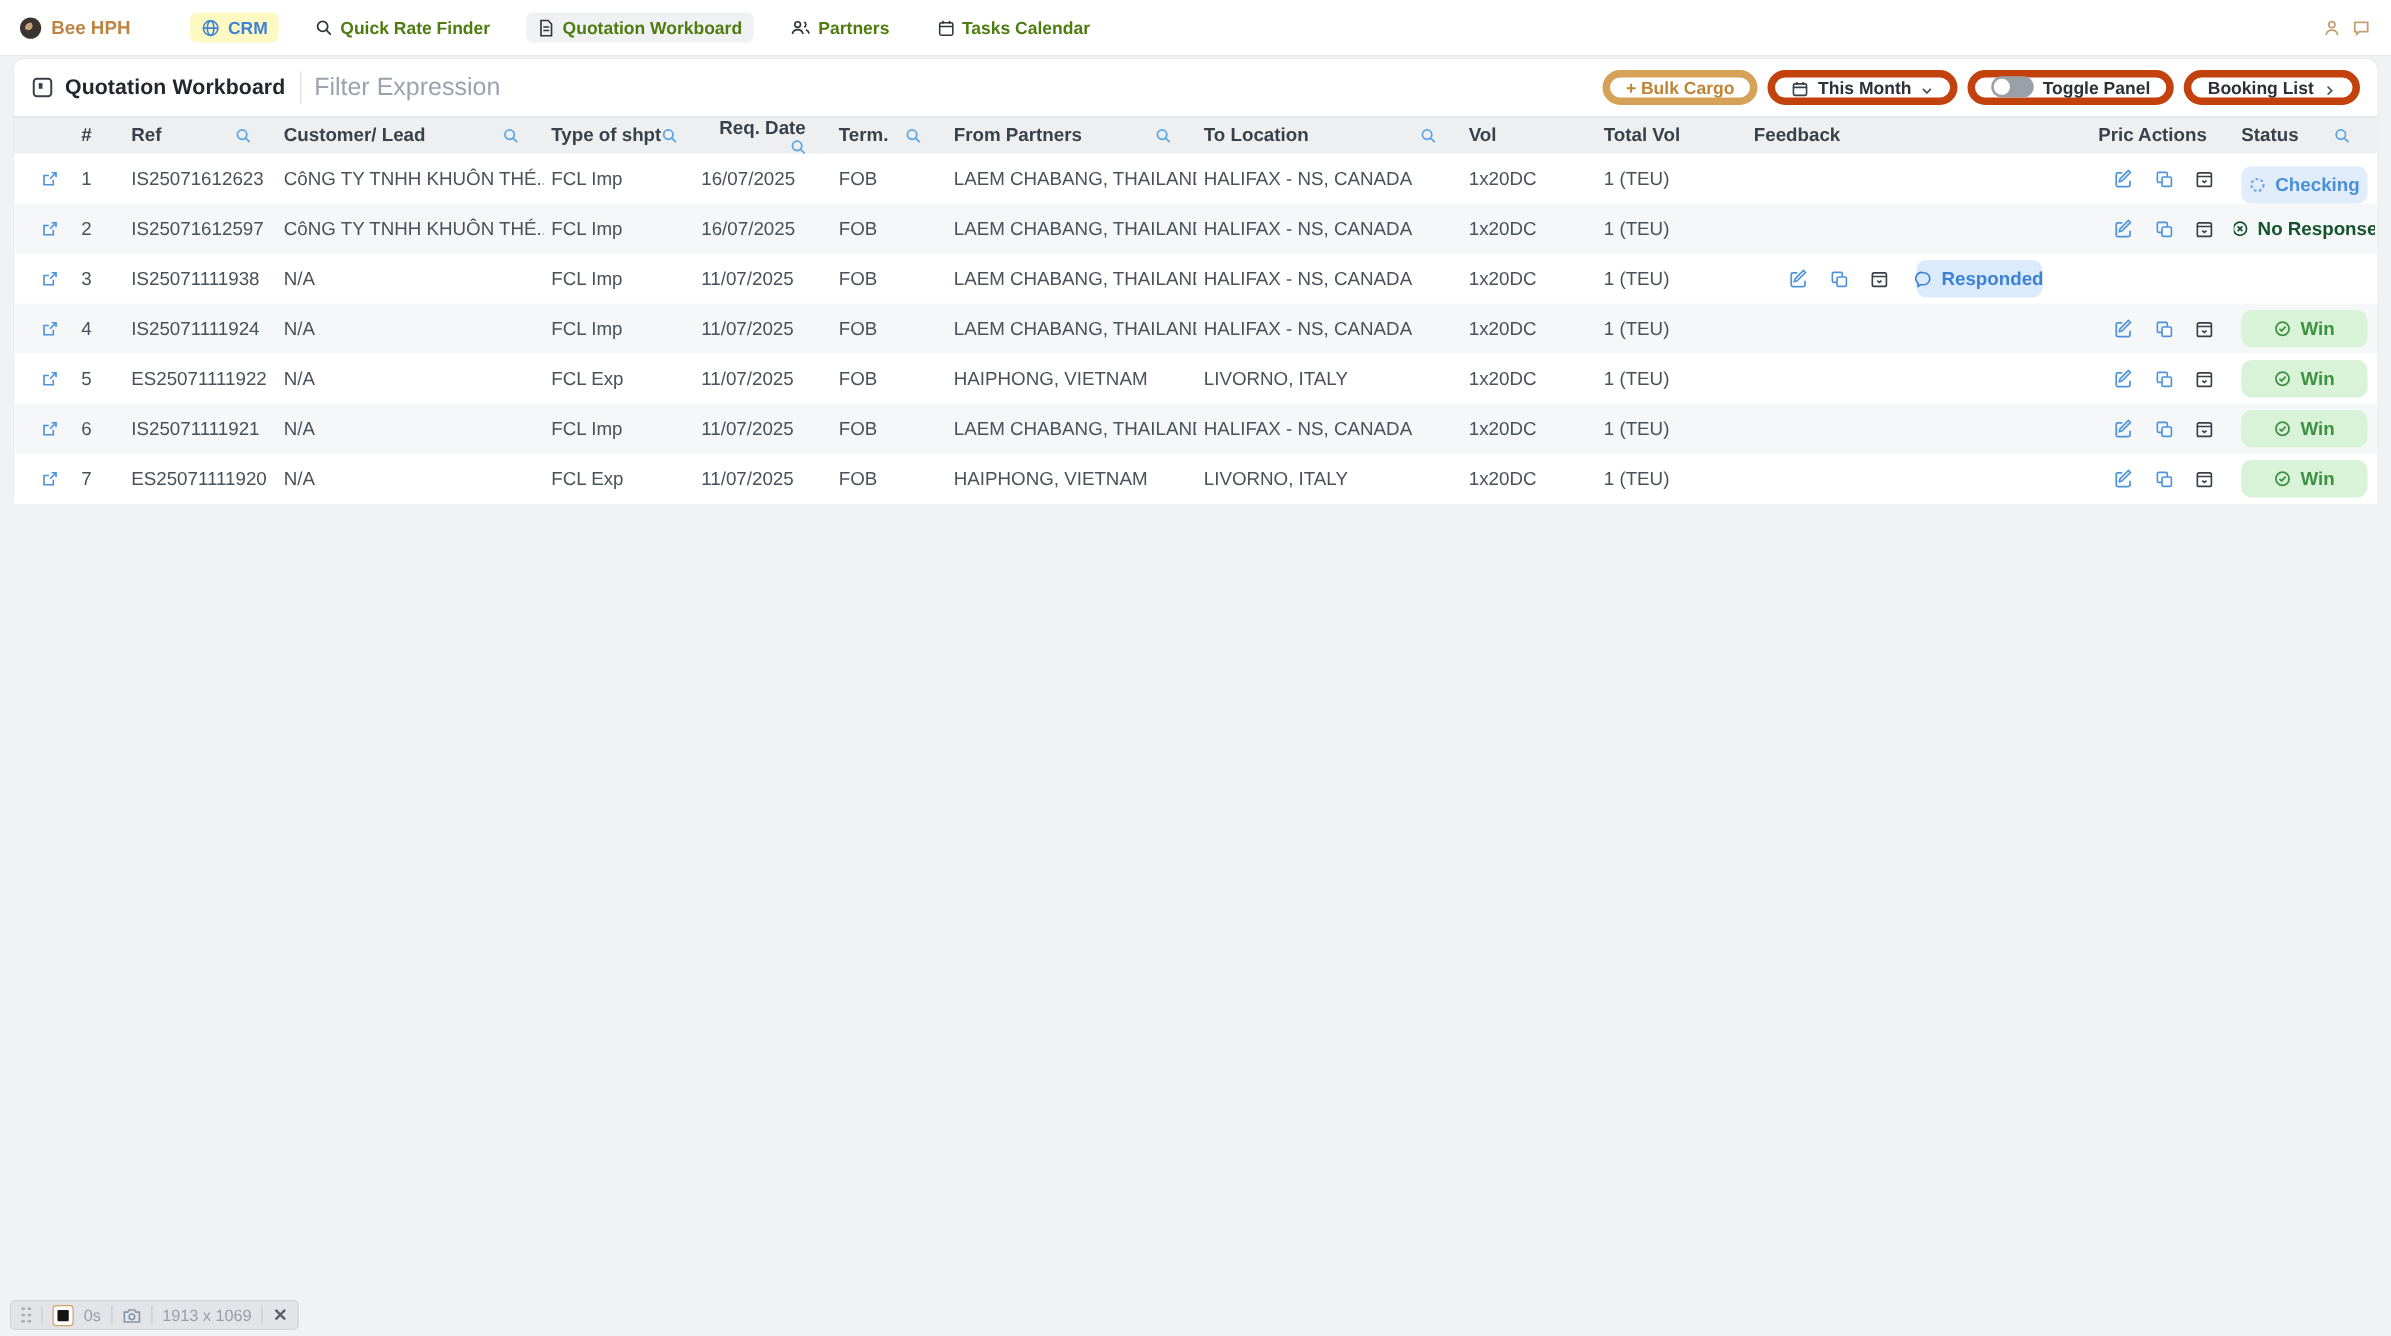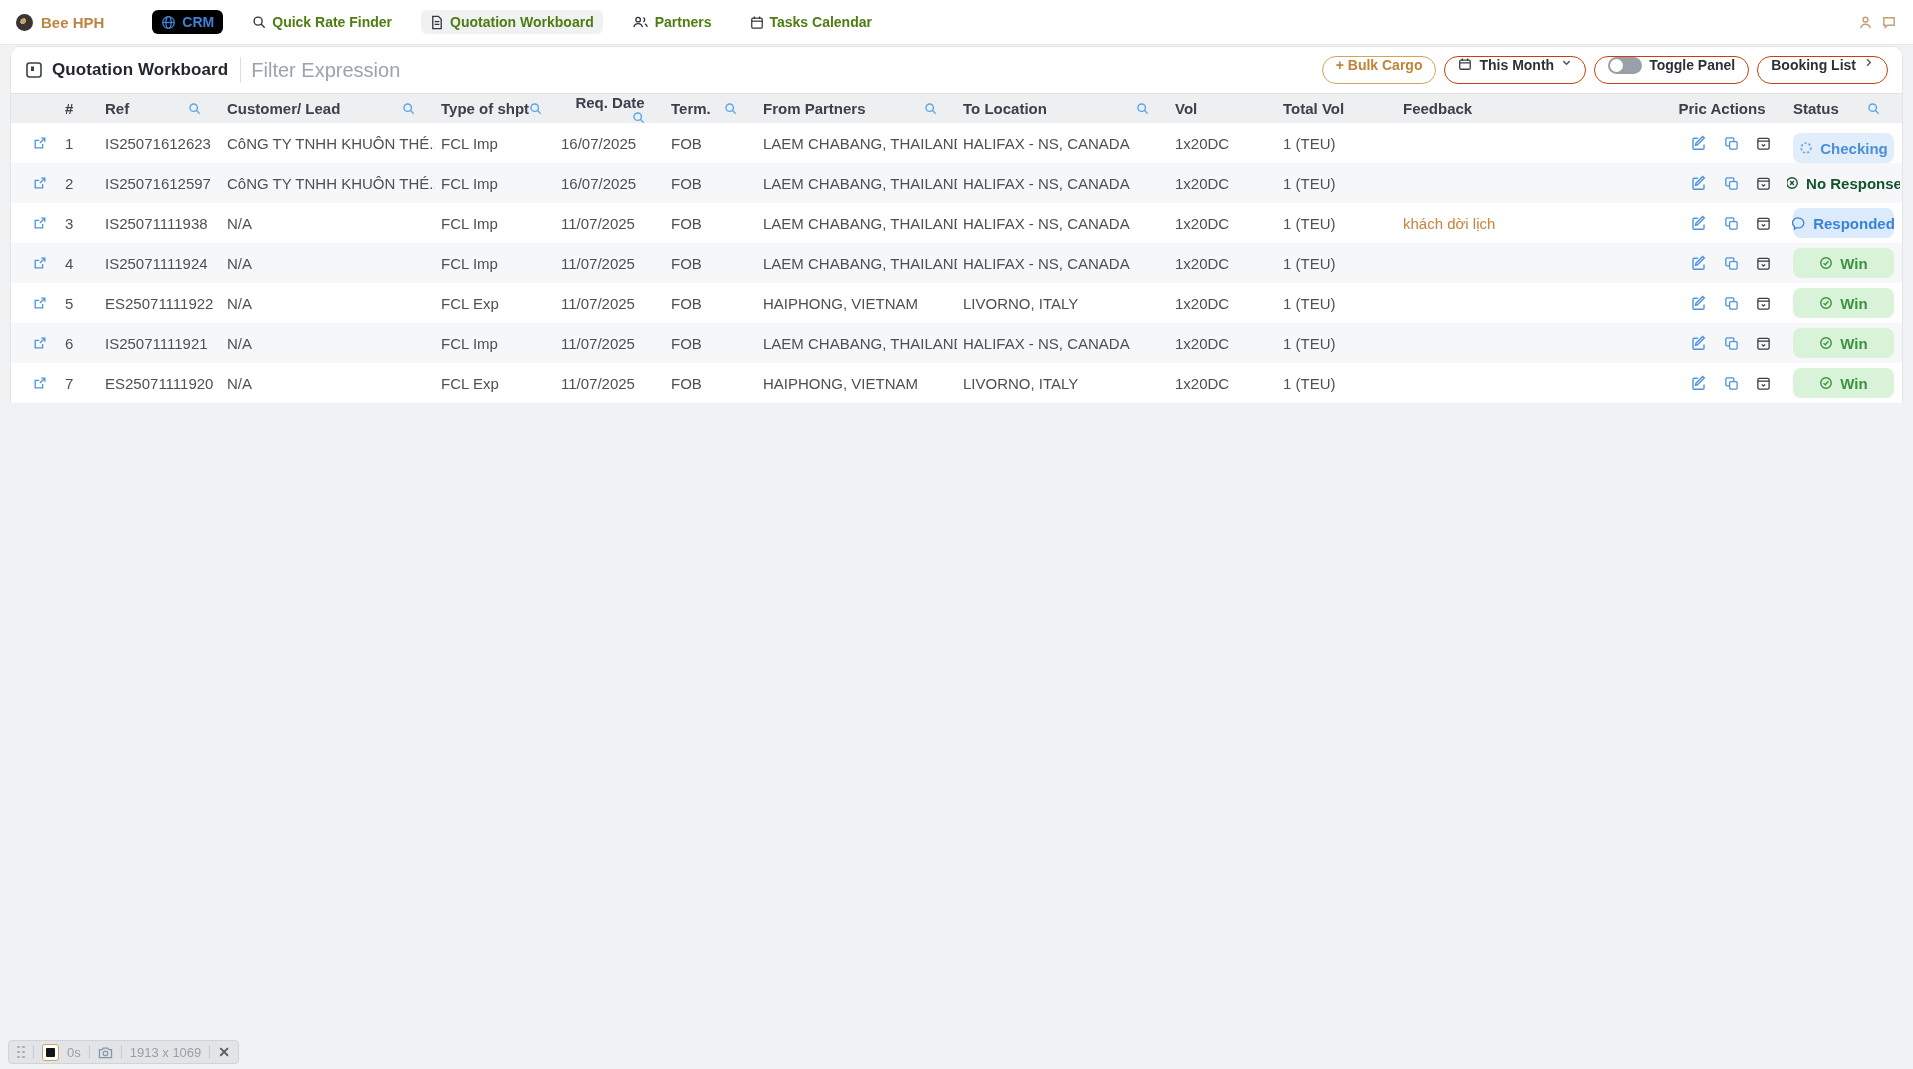--- a/index.html
+++ b/index.html
@@ -11,42 +11,42 @@
     display:flex; align-items:center; padding:0 16px; }
   .brand { display:flex; align-items:center; gap:8px; margin-right:48px; }
   .brand-logo { width:17px; height:17px; border-radius:50%; background:#3a3530;
     position:relative; }
   .brand-logo::after{ content:""; position:absolute; left:4px; top:4px; width:9px;
     height:9px; border-radius:50%; background:radial-gradient(circle at 30% 30%, #c9a074 0 35%, transparent 40%); }
   .brand-name { font-size:15px; font-weight:700; color:#bd8443; }
   .nav-items { display:flex; align-items:center; gap:20px; }
   .nav-item { display:flex; align-items:center; gap:6px; font-size:14px;
     font-weight:600; color:#4d7c0f; padding:4px 9px; border-radius:6px; cursor:pointer; }
-  .nav-item.blue { color:#3d82d6; background:#000000; }
+  .nav-item.blue { color:#3d82d6; background:#fef9c3; }
   .nav-item.active { background:#f0f1f2; }
   .nav-item .icn { display:flex; color:#30353b; }
   .nav-item.blue .icn { color:#3d82d6; }
   .nav-right { margin-left:auto; display:flex; align-items:center; gap:8px; color:#c59d72; }
   .nav-right .icn { display:flex; cursor:pointer; }
 
   
   .panel { margin:1px 10px 0 10px; background:#fff; border:1px solid #e4e5e8;
     border-bottom:none; border-radius:10px 10px 0 0; overflow:hidden; }
 
   
   .toolbar { height:46px; display:flex; align-items:center; padding:0 14px; background:#fff; }
   .board-icn { display:flex; color:#3a4049; margin-right:9px; }
   .page-title { font-size:17px; font-weight:700; color:#23272d; letter-spacing:.1px; }
   .vdiv { width:1px; height:26px; background:#dcdde0; margin:0 10px 0 12px; }
   .filter-input { border:none; outline:none; font-size:20px; color:#374151; width:380px;
     font-family:"Liberation Sans", sans-serif; background:transparent; }
   .filter-input::placeholder { color:#9aa3ad; }
   .toolbar-right { margin-left:auto; display:flex; align-items:center; gap:8px; }
-  .pill-btn { display:flex; align-items:flex-start; gap:7px; height:28px; padding:0 13px;
-    border:1px solid #c2410c; border-radius:15px; background:#fff; font-size:14px;
+  .pill-btn { display:flex; align-items:flex-end; gap:7px; height:28px; padding:0 13px;
+    border:6px solid #c2410c; border-radius:15px; background:#fff; font-size:14px;
     font-weight:600; color:#2c3138; cursor:pointer; font-family:"Liberation Sans", sans-serif; }
   .pill-btn.orange { border-color:#d5a258; color:#bf8436; }
   .pill-btn .icn { display:flex; color:#3a4049; }
   .toggle { width:34px; height:17px; border-radius:9px; background:#9aa0a8; position:relative; }
   .toggle::after { content:""; position:absolute; left:2px; top:2px; width:13px; height:13px;
     border-radius:50%; background:#fff; }
   .chev { display:flex; color:#555b63; }
 
   
   .thead { display:flex; align-items:center; height:30px; background:#edeff1;
@@ -414,21 +414,20 @@
         <div class="cell" style="width: 40px;">3</div>
         <div class="cell" style="width: 122px;">IS25071111938</div>
         <div class="cell" style="width: 214px;">N/A</div>
         <div class="cell" style="width: 120px;">FCL Imp</div>
         <div class="cell" style="width: 110px;">11/07/2025</div>
         <div class="cell" style="width: 92px;">FOB</div>
         <div class="cell" style="width: 200px;">LAEM CHABANG, THAILAND</div>
         <div class="cell" style="width: 212px;">HALIFAX - NS, CANADA</div>
         <div class="cell" style="width: 108px;">1x20DC</div>
         <div class="cell" style="width: 120px;">1 (TEU)</div>
-        <div class="cell feedback" style="width: 260px;">khách dời lịch</div>
         <div class="cell actions" style="width: 130px;">
           <span class="act blue">
             <svg width="16" height="16" viewBox="0 0 16 16" fill="none" stroke="currentColor" stroke-width="1.4">
               <path d="M13 9.5V13a1.2 1.2 0 0 1-1.2 1.2H3.2A1.2 1.2 0 0 1 2 13V4.4a1.2 1.2 0 0 1 1.2-1.2h3.6"></path>
               <path d="M6.5 9.8 13.3 3l-1.6-1.6L5 8.2l-.5 2.1z"></path>
             </svg>
           </span>
           <span class="act blue">
             <svg width="15" height="15" viewBox="0 0 16 16" fill="none" stroke="currentColor" stroke-width="1.4">
               <rect x="2" y="2" width="8.5" height="8.5" rx="1.2"></rect>

